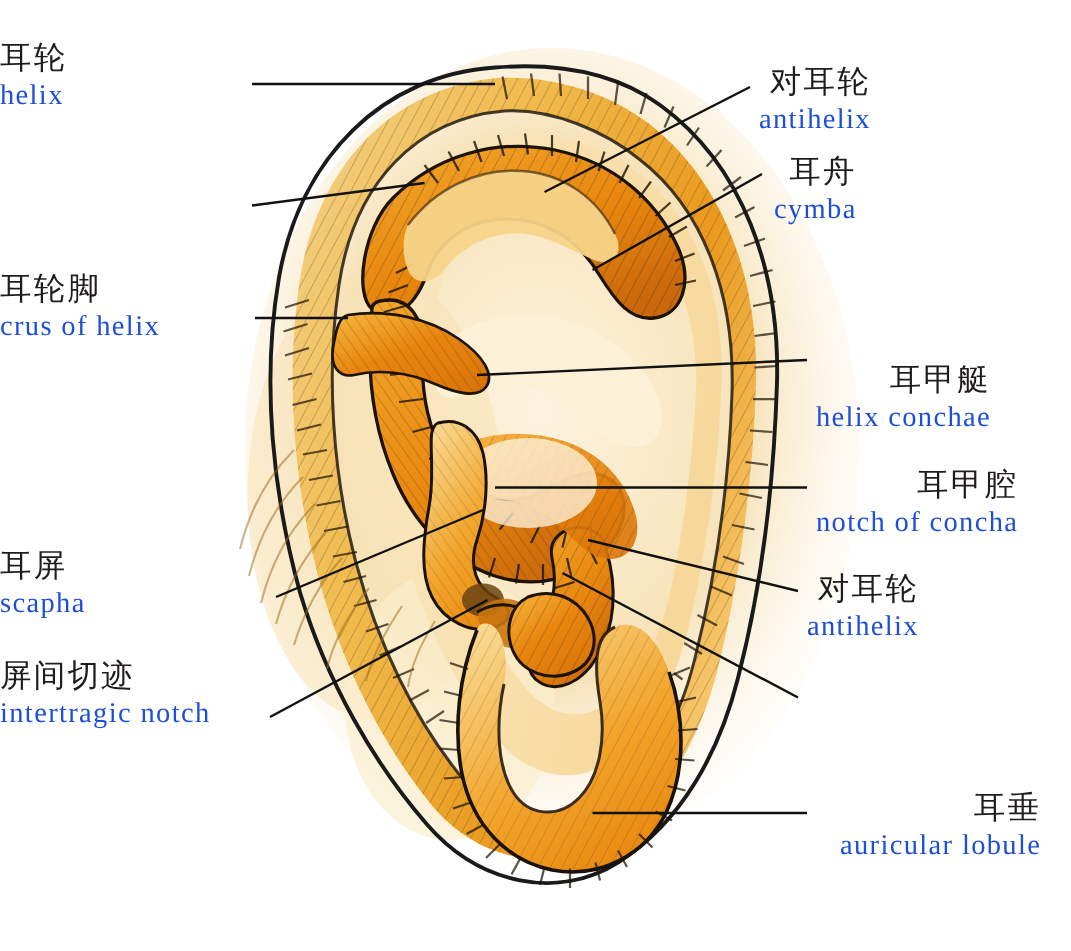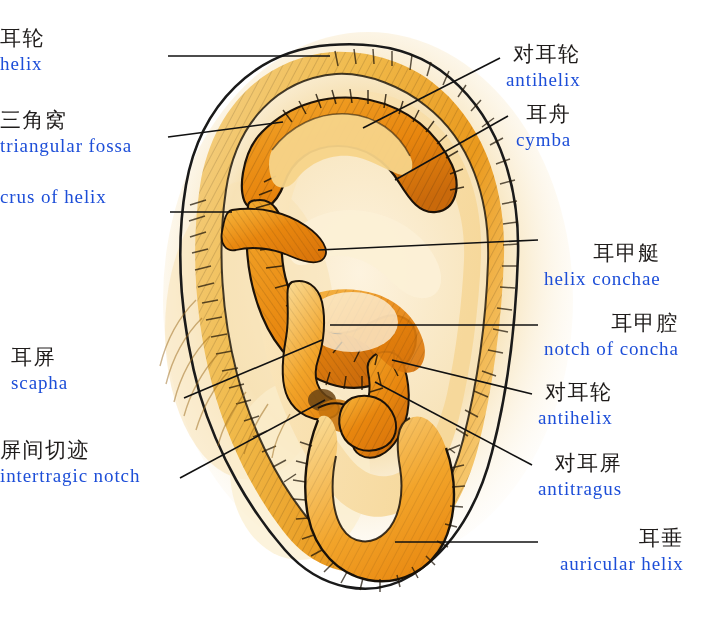--- a/index.html
+++ b/index.html
@@ -436,30 +436,27 @@
         <line x1="532" y1="465" x2="375" y2="382" stroke="#111111" stroke-width="1.6"></line>
         <line x1="538" y1="542" x2="395" y2="542" stroke="#111111" stroke-width="1.6"></line>
       </g>
   </svg>
 
   <div class="label left" style="left:0px; top:28px; width:168px;">
     <span class="cn">耳轮</span>
     <span class="en">helix</span>
   </div>
 
-  <div class="label left" style="left:0px; top:110px; width:168px;">
-    <span class="cn">三角窝</span>
-    <span class="en">triangular fossa</span>
-  </div>
 
   <div class="label left" style="left:0px; top:182px; width:170px;">
+    <span class="cn">耳轮脚</span>
     <span class="en">crus of helix</span>
   </div>
 
-  <div class="label left" style="left:0px; top:347px; width:184px;margin-left:11px;">
+  <div class="label left" style="left:0px; top:367px; width:184px;">
     <span class="cn">耳屏</span>
     <span class="en">scapha</span>
   </div>
 
   <div class="label left" style="left:0px; top:440px; width:180px;">
     <span class="cn">屏间切迹</span>
     <span class="en">intertragic notch</span>
   </div>
 
   <div class="label right" style="left:506px; top:28px;">
@@ -480,23 +477,19 @@
   <div class="label right" style="left:544px; top:297px;">
     <span class="cn">耳甲腔</span>
     <span class="en">notch of concha</span>
   </div>
 
   <div class="label right" style="left:538px; top:366px;">
     <span class="cn">对耳轮</span>
     <span class="en">antihelix</span>
   </div>
 
-  <div class="label right" style="left:538px; top:437px;">
-    <span class="cn">对耳屏</span>
-    <span class="en">antitragus</span>
-  </div>
 
   <div class="label right" style="left:560px; top:512px;">
     <span class="cn">耳垂</span>
-    <span class="en">auricular helix</span>
+    <span class="en">auricular lobule</span>
   </div>
 
 </div>
 
 </body></html>

